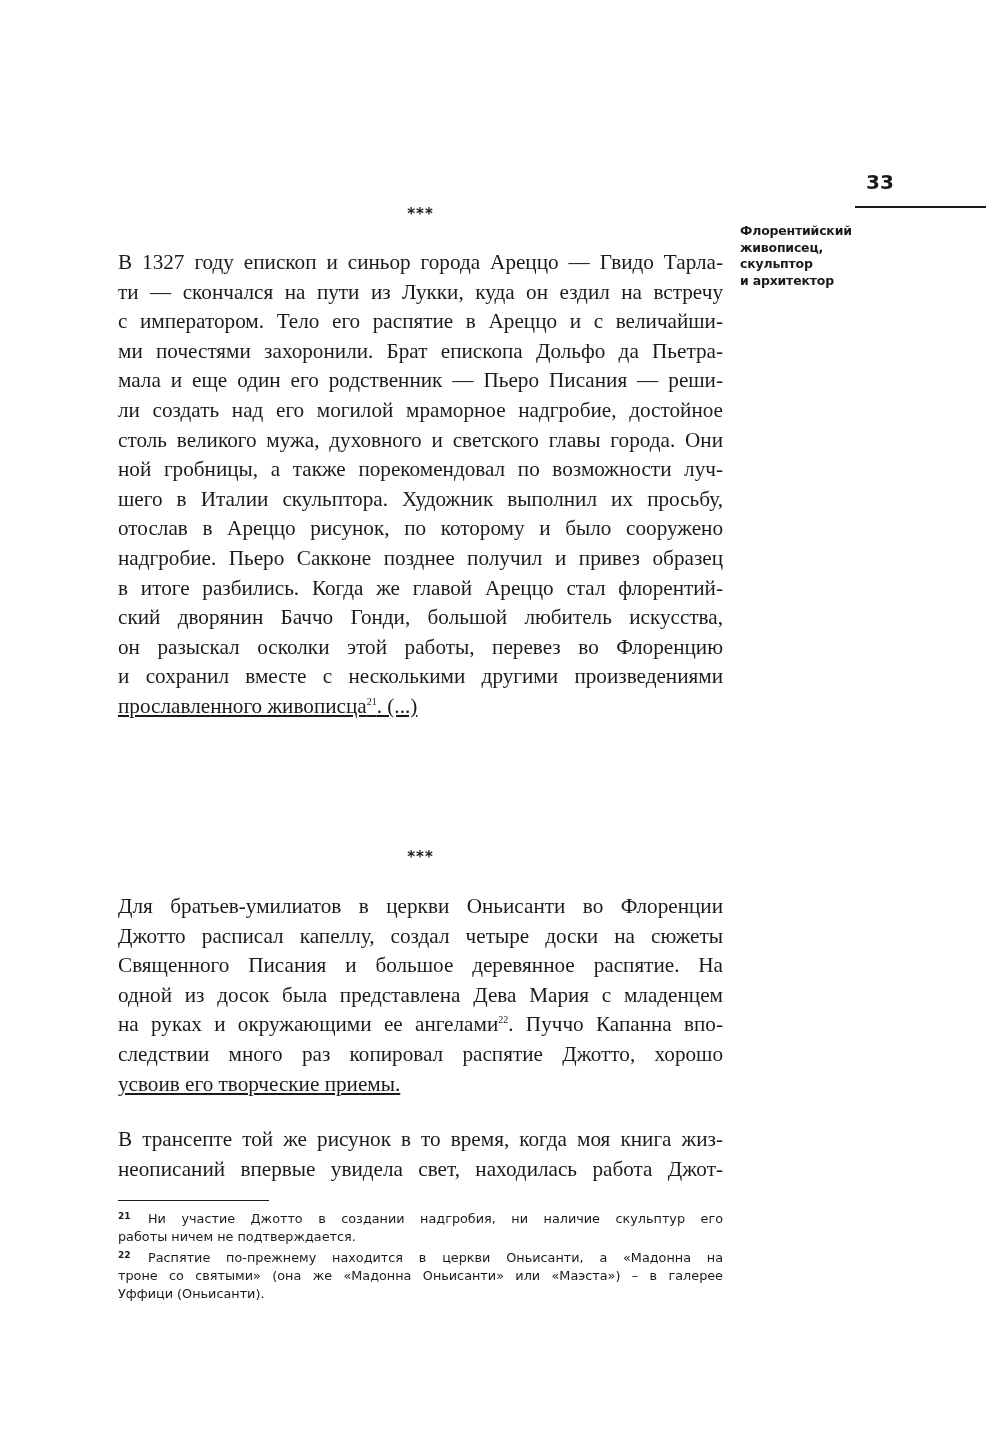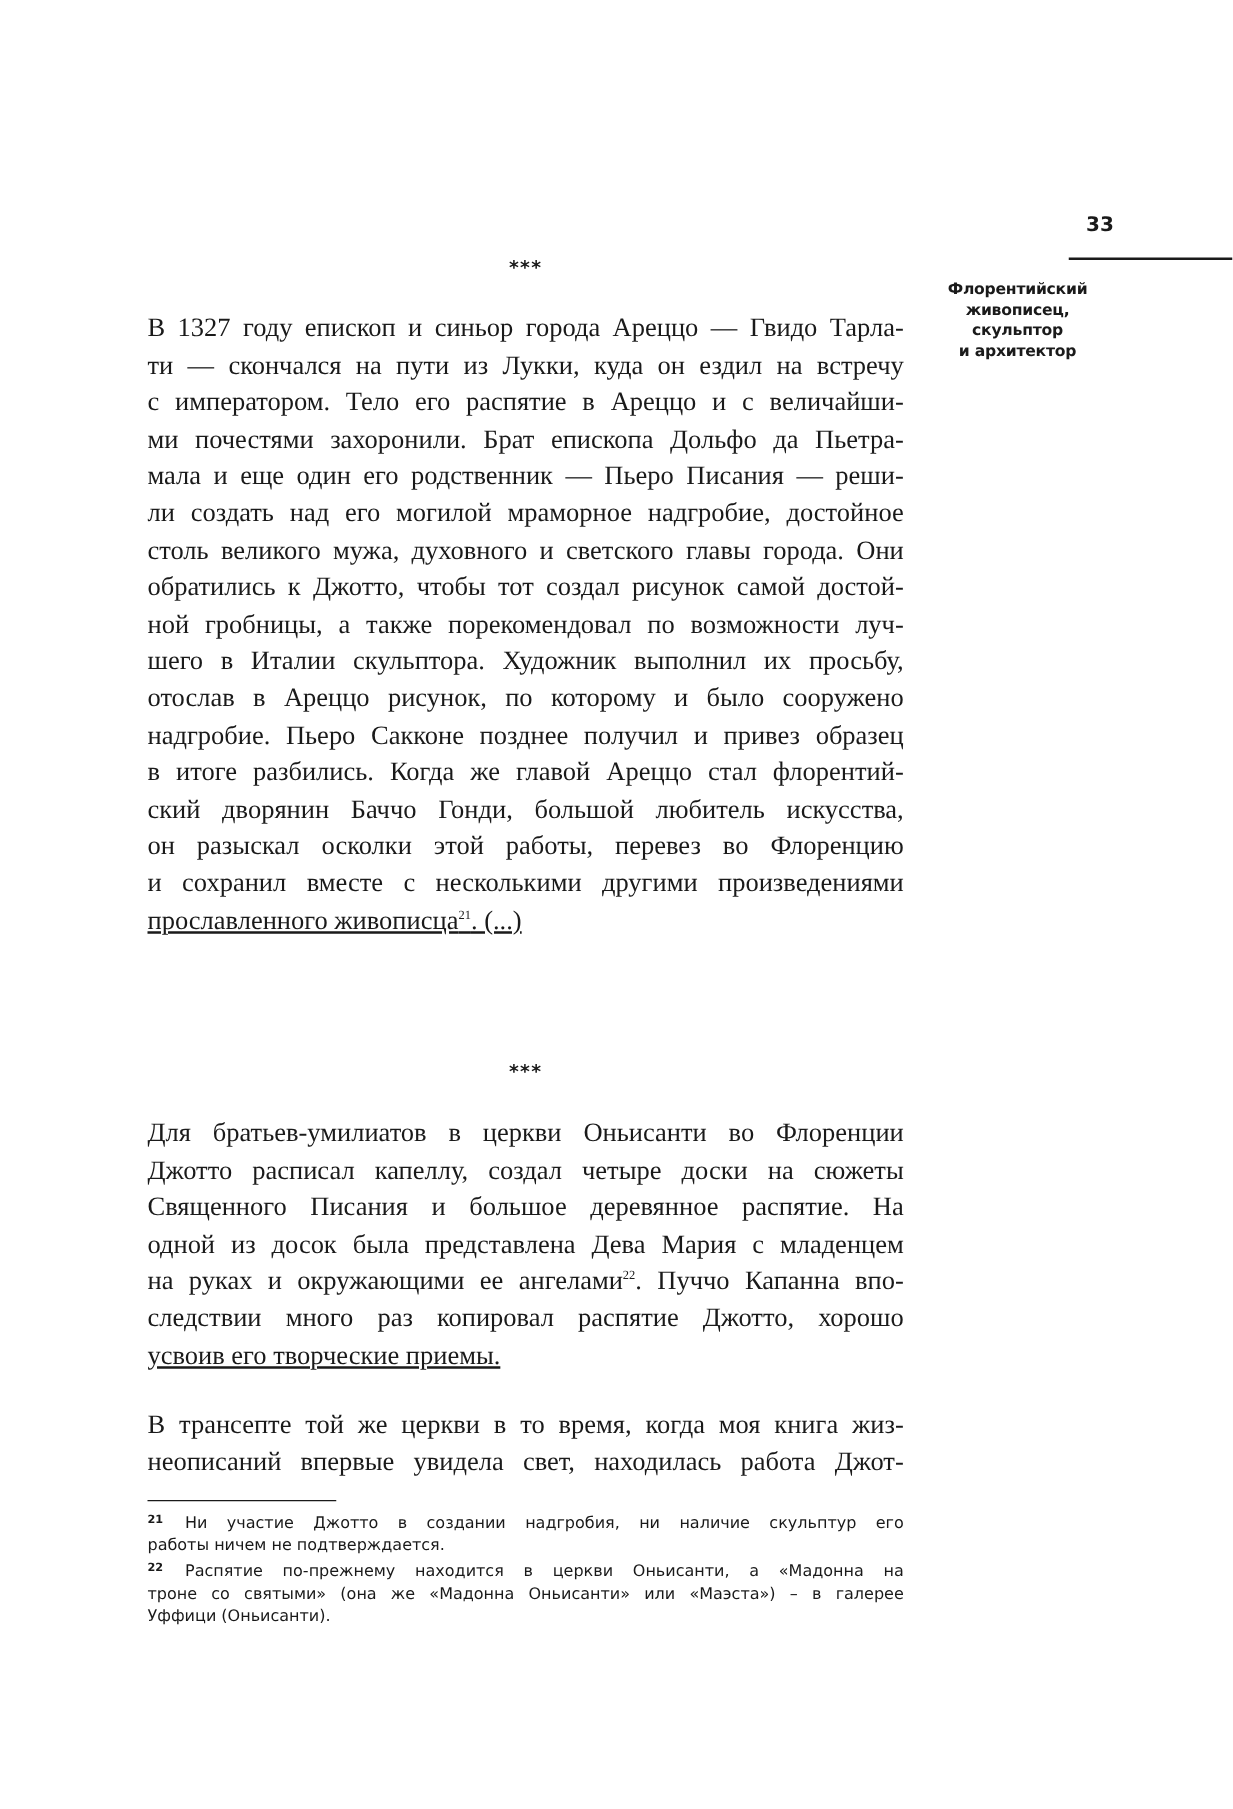--- a/index.html
+++ b/index.html
@@ -1,25 +1,25 @@
 <!DOCTYPE html>
 <html><head>
 <meta charset="utf-8">
 <style>
   html, body { margin: 0; padding: 0; background: #ffffff; }
   body { width: 986px; height: 1447px; position: relative; overflow: hidden; color: #1a1a1a; }
   .page-number {
     position: absolute; left: 860px; top: 170px; width: 40px; text-align: center;
-    font-family: "DejaVu Sans", sans-serif; font-size: 16px; font-weight: bold; color: #1a1a1a;
+    font-family: "DejaVu Sans", sans-serif; font-size: 20px; font-weight: bold; color: #1a1a1a;
   }
   .header-rule {
     position: absolute; left: 855px; top: 206px; width: 131px; height: 2px; background: #1a1a1a;
   }
   .running-head {
-    position: absolute; left: 740px; top: 223px; width: 148px; text-align: center;
+    position: absolute; left: 740px; top: 223px; width: 148px; text-align: left;
     font-family: "DejaVu Sans", sans-serif; font-size: 12.5px; font-weight: bold; line-height: 16.5px;
     color: #1a1a1a; letter-spacing: -0.2px;
   }
   .running-head span { display: block; }
   .sep {
     position: absolute; left: 118px; width: 605px; text-align: center;
     font-family: "DejaVu Sans", sans-serif; font-weight: bold; font-size: 15px; letter-spacing: 1px;
   }
   .block {
     position: absolute; left: 118px; width: 605px;
@@ -52,21 +52,20 @@
 <div class="sep" style="top:205px;">***</div>
 
 <div class="block" style="top:248px;">
   <span class="line">В 1327 году епископ и синьор города Ареццо — Гвидо Тарла-</span>
   <span class="line">ти — скончался на пути из Лукки, куда он ездил на встречу</span>
   <span class="line">с императором. Тело его распятие в Ареццо и с величайши-</span>
   <span class="line">ми почестями захоронили. Брат епископа Дольфо да Пьетра-</span>
   <span class="line">мала и еще один его родственник — Пьеро Писания — реши-</span>
   <span class="line">ли создать над его могилой мраморное надгробие, достойное</span>
   <span class="line">столь великого мужа, духовного и светского главы города. Они</span>
-  <span class="line">обратились к Джотто, чтобы тот создал рисунок самой достой-</span>
   <span class="line">ной гробницы, а также порекомендовал по возможности луч-</span>
   <span class="line">шего в Италии скульптора. Художник выполнил их просьбу,</span>
   <span class="line">отослав в Ареццо рисунок, по которому и было сооружено</span>
   <span class="line">надгробие. Пьеро Сакконе позднее получил и привез образец</span>
   <span class="line">в итоге разбились. Когда же главой Ареццо стал флорентий-</span>
   <span class="line">ский дворянин Баччо Гонди, большой любитель искусства,</span>
   <span class="line">он разыскал осколки этой работы, перевез во Флоренцию</span>
   <span class="line">и сохранил вместе с несколькими другими произведениями</span>
   <span class="line last"><span>прославленного живописца</span><sup>21</sup><span>. (...)</span></span>
 </div>
@@ -77,21 +76,21 @@
   <span class="line">Для братьев-умилиатов в церкви Оньисанти во Флоренции</span>
   <span class="line">Джотто расписал капеллу, создал четыре доски на сюжеты</span>
   <span class="line">Священного Писания и большое деревянное распятие. На</span>
   <span class="line">одной из досок была представлена Дева Мария с младенцем</span>
   <span class="line"><span>на руках и окружающими ее ангелами</span><sup>22</sup><span>. Пуччо Капанна впо-</span></span>
   <span class="line">следствии много раз копировал распятие Джотто, хорошо</span>
   <span class="line last">усвоив его творческие приемы.</span>
 </div>
 
 <div class="block" style="top:1125px;">
-  <span class="line">В трансепте той же церкви в то время, когда моя книга жиз-</span>
+  <span class="line">В трансепте той же рисунок в то время, когда моя книга жиз-</span>
   <span class="line">неописаний впервые увидела свет, находилась работа Джот-</span>
 </div>
 
 <div class="fn-rule"></div>
 
 <div class="footnotes">
   <span class="line"><span class="fn-num">21</span><span>Ни участие Джотто в создании надгробия, ни наличие скульптур его</span></span>
   <span class="line last">работы ничем не подтверждается.</span>
   <span class="line"><span class="fn-num">22</span><span>Распятие по-прежнему находится в церкви Оньисанти, а «Мадонна на</span></span>
   <span class="line">троне со святыми» (она же «Мадонна Оньисанти» или «Маэста») – в галерее</span>

